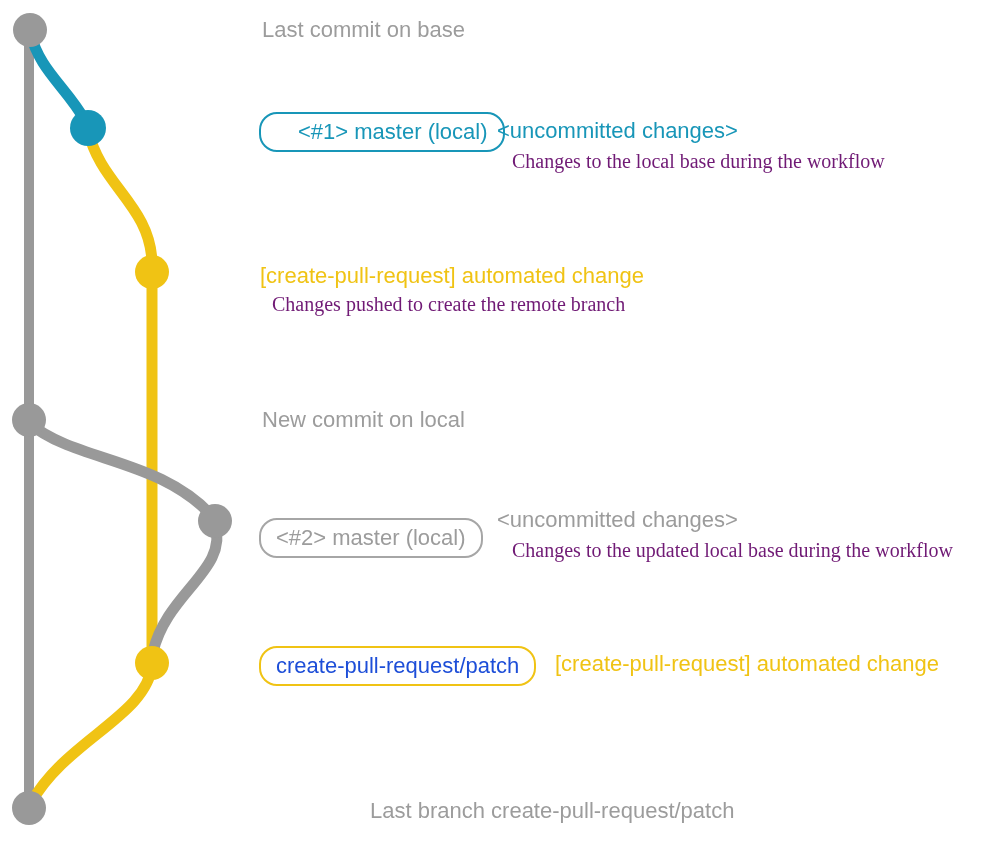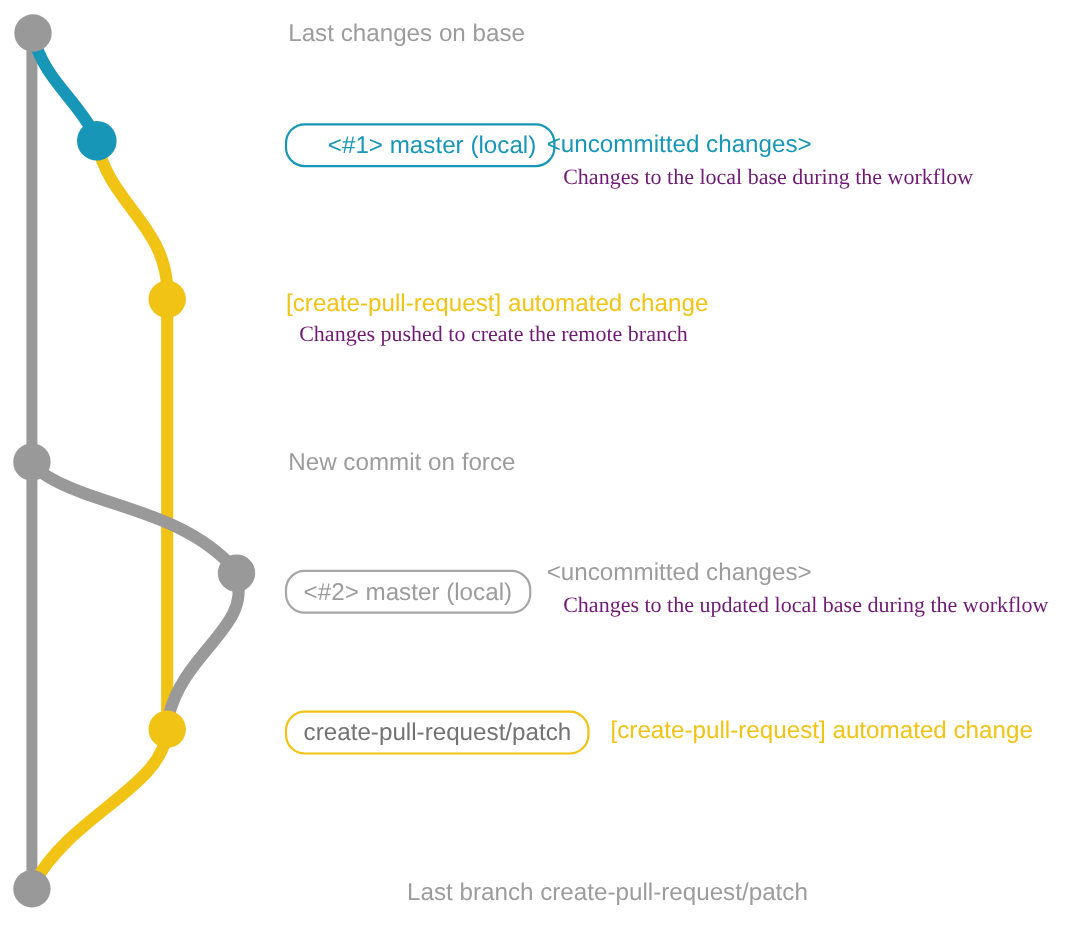--- a/index.html
+++ b/index.html
@@ -45,21 +45,21 @@
     line-height: 36px;
     padding: 0 15px;
     border: 2px solid;
     border-radius: 18px;
     font-size: 22px;
     white-space: nowrap;
     background: #ffffff;
   }
   .badge.b-teal   { border-color: #1896b8; color: #1896b8; }
   .badge.b-gray   { border-color: #a6a6a6; color: #9c9c9c; }
-  .badge.b-yellow { border-color: #f0c314; color: #737373; }
+  .badge.b-yellow { border-color: #f0c314; color: #1d4ed8; }
 </style>
 </head>
 <body>
 
 <div id="stage">
 
   <svg id="graph-svg" width="988" height="843" viewBox="0 0 988 843">
 
     <path d="M29 30 L29 808" stroke="#999999" stroke-width="10" fill="none"></path>
 
@@ -75,30 +75,30 @@
 
     <circle cx="30" cy="30" r="17" fill="#999999"></circle>
     <circle cx="88" cy="128" r="18" fill="#1896b8"></circle>
     <circle cx="152" cy="272" r="17" fill="#f0c314"></circle>
     <circle cx="29" cy="420" r="17" fill="#999999"></circle>
     <circle cx="215" cy="521" r="17" fill="#999999"></circle>
     <circle cx="152" cy="663" r="17" fill="#f0c314"></circle>
     <circle cx="29" cy="808" r="17" fill="#999999"></circle>
   </svg>
 
-  <div class="txt sans-title c-gray" style="left:262px; top:17px;">Last changes on base</div>
+  <div class="txt sans-title c-gray" style="left:262px; top:17px;">Last commit on base</div>
 
   <div class="badge b-teal" style="left:259px; top:112px;padding-left:37px;">&lt;#1&gt; master (local)</div>
   <div class="txt sans-title c-teal" style="left:497px; top:118px;">&lt;uncommitted changes&gt;</div>
   <div class="txt serif-desc" style="left:512px; top:149px;">Changes to the local base during the workflow</div>
 
   <div class="txt sans-title c-yellow" style="left:260px; top:263px;">[create-pull-request] automated change</div>
   <div class="txt serif-desc" style="left:272px; top:292px;">Changes pushed to create the remote branch</div>
 
-  <div class="txt sans-title c-gray" style="left:262px; top:407px;">New commit on force</div>
+  <div class="txt sans-title c-gray" style="left:262px; top:407px;">New commit on local</div>
 
   <div class="badge b-gray" style="left:259px; top:502px;margin-top:16px;">&lt;#2&gt; master (local)</div>
   <div class="txt sans-title c-gray" style="left:497px; top:507px;">&lt;uncommitted changes&gt;</div>
   <div class="txt serif-desc" style="left:512px; top:538px;">Changes to the updated local base during the workflow</div>
 
   <div class="badge b-yellow" style="left:259px; top:646px;">create-pull-request/patch</div>
   <div class="txt sans-title c-yellow" style="left:555px; top:651px;">[create-pull-request] automated change</div>
 
   <div class="txt sans-title c-gray" style="left:370px; top:798px;">Last branch create-pull-request/patch</div>
 

